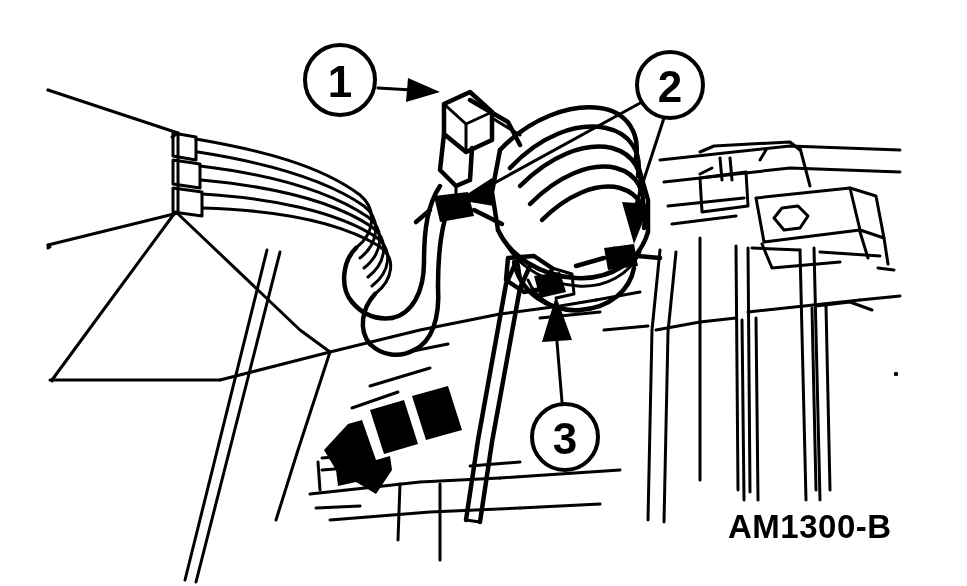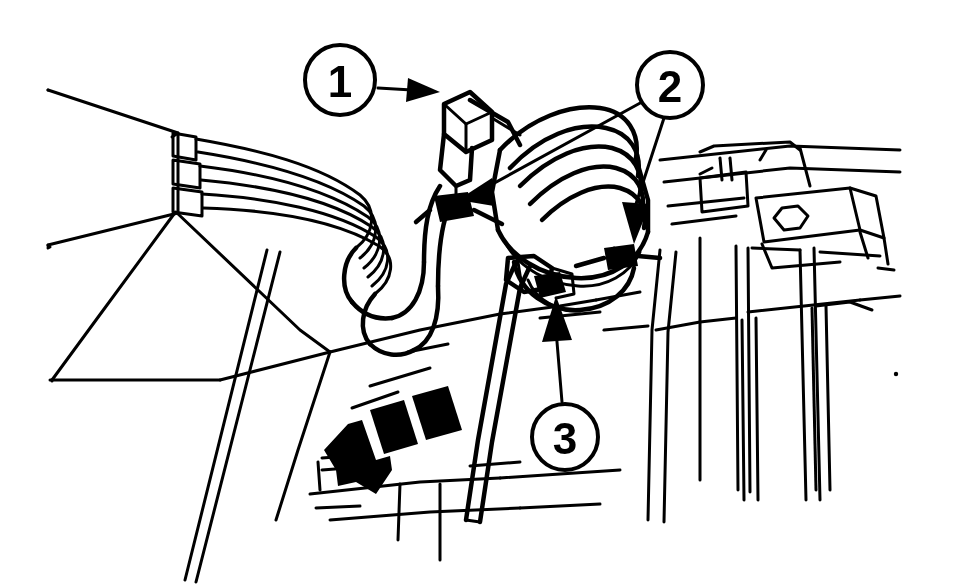--- a/index.html
+++ b/index.html
@@ -261,14 +261,15 @@
 
     <g>
       <path class="ln w2" d="M 562 402 L 556 330"></path>
       <path class="solid" d="M 556 296 L 572 340 L 542 342 Z"></path>
       <circle class="callout-circle" cx="565" cy="437" r="33"></circle>
       <text class="callout-num" x="565" y="438">3</text>
     </g>
 
   </svg>
 
+  <div class="fig-caption" style="left:728px; top:508px;">AM1300-B</div>
 
 </div>
 
 </body></html>

